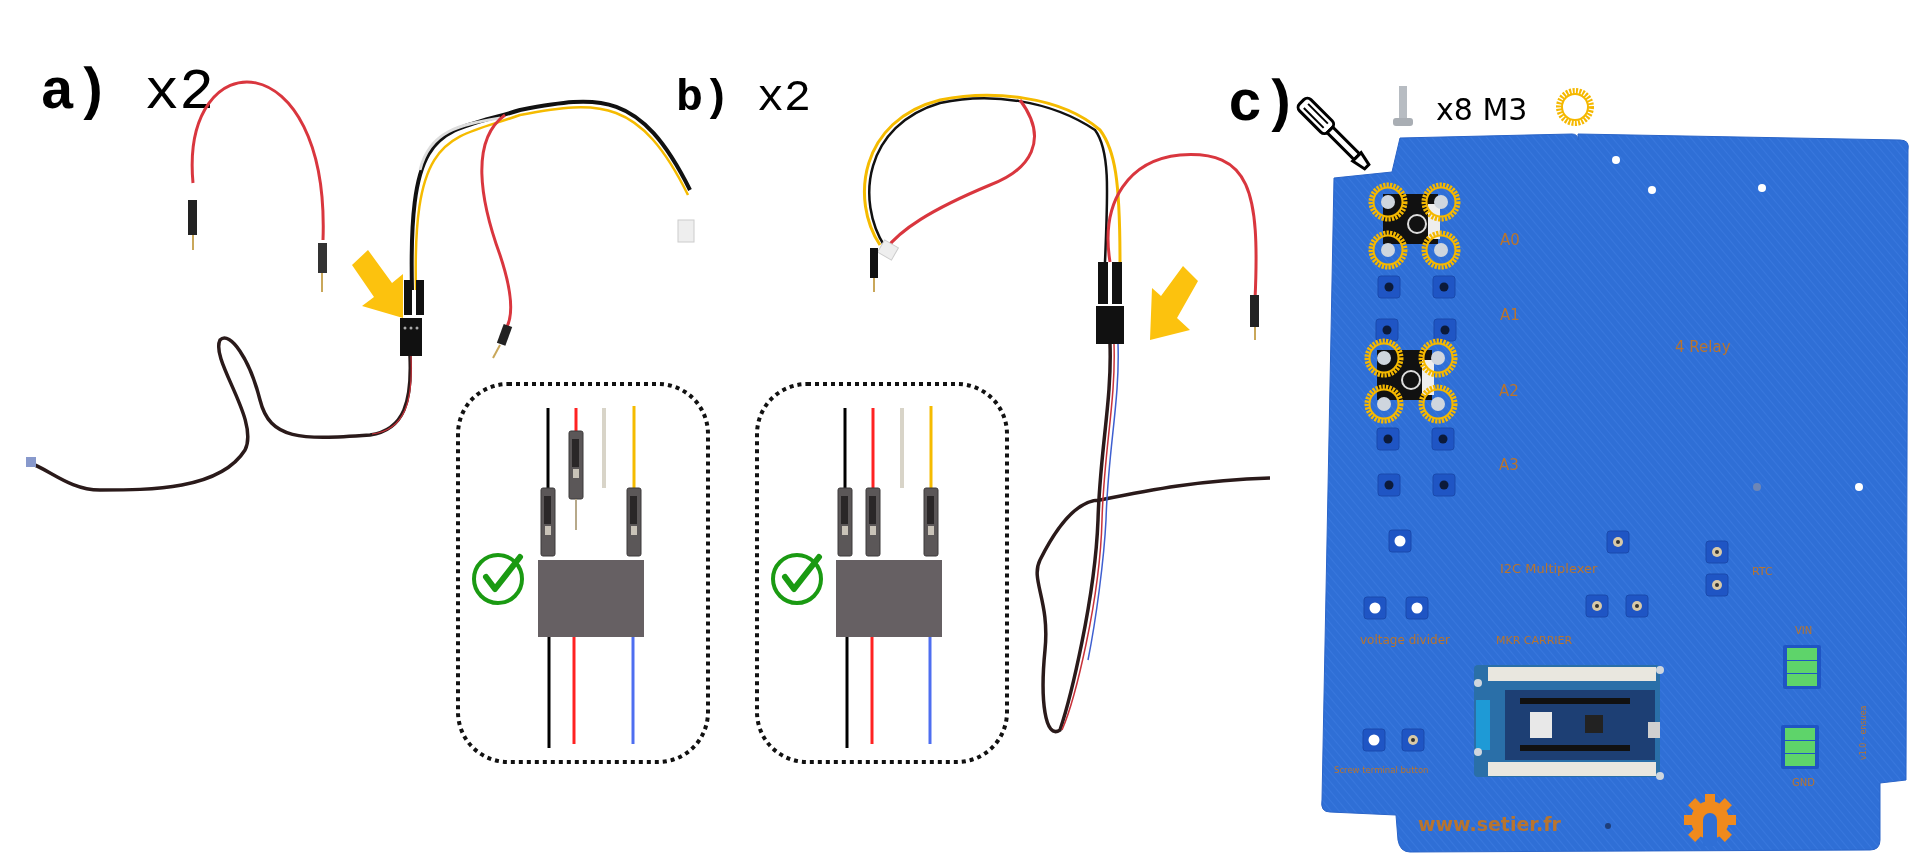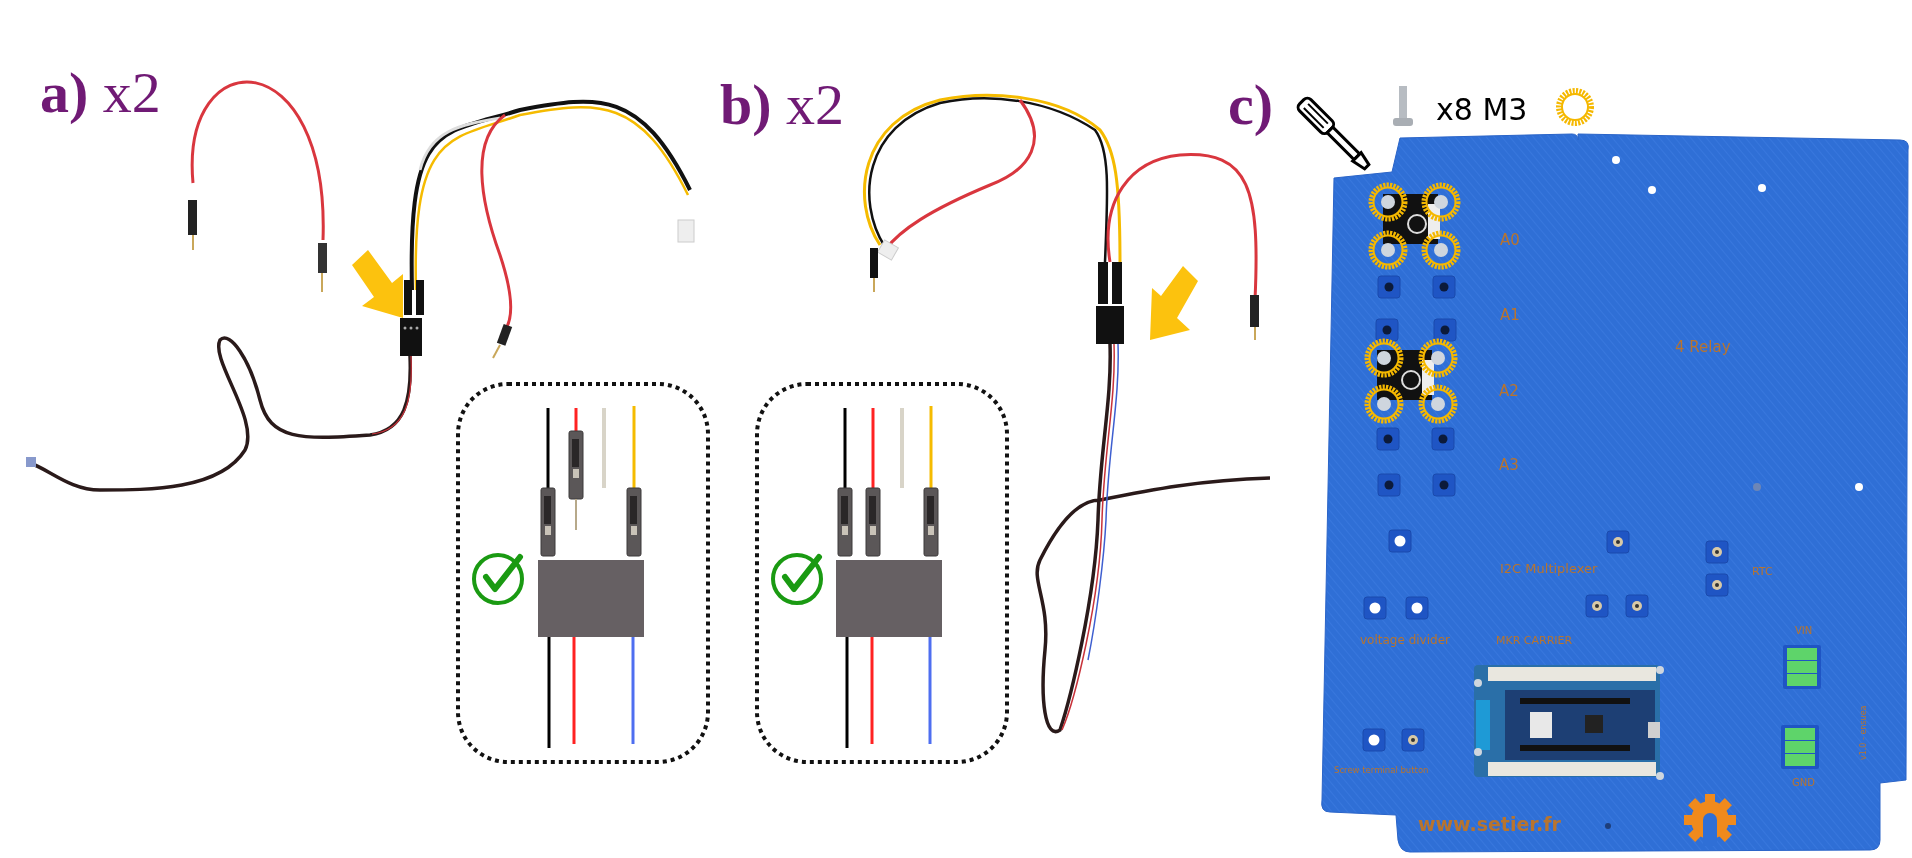--- a/index.html
+++ b/index.html
@@ -1,21 +1,21 @@
 <!DOCTYPE html>
 <html><head>
 <meta charset="utf-8">
 <style>
   html, body { margin:0; padding:0; background:#ffffff; }
   body { width:1912px; height:858px; position:relative; overflow:hidden; font-family:"DejaVu Sans", sans-serif; }
-  .step-label { position:absolute; font-family:Liberation Serif, serif; color:#701a75; line-height:1; white-space:nowrap; }
+  .step-label { position:absolute; font-family:Liberation Mono, monospace; color:#000000; line-height:1; white-space:nowrap; }
   .step-label b { font-weight:bold; }
   .step-label .mult { font-weight:normal; }
   #label-a { left:40px; top:64px; font-size:58px; }
-  #label-b { left:720px; top:76px; font-size:58px; }
+  #label-b { left:676px; top:76px; font-size:45px; }
   #label-c { left:1228px; top:76px; font-size:58px; }
   #hw-text { position:absolute; left:1436px; top:92px; font-size:30px; color:#000000; }
   svg.layer { position:absolute; left:0; top:0; }
   .board-text { font-family:"DejaVu Sans", sans-serif; fill:#b8742e; }
 </style>
 </head>
 <body>
 
 <div class="step-label" id="label-a">
   <b>a)</b>

